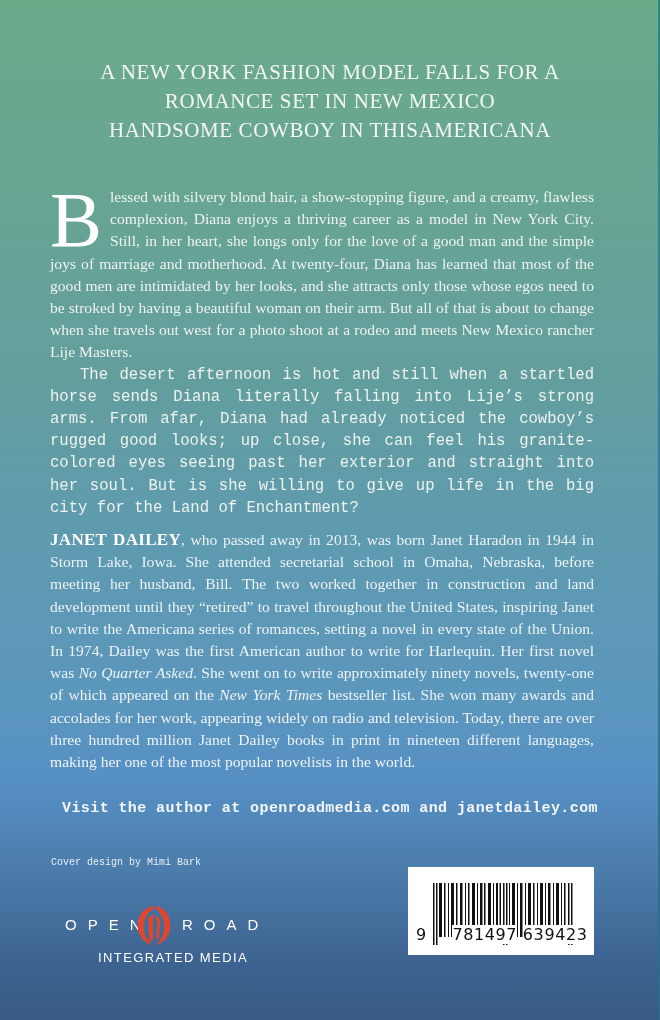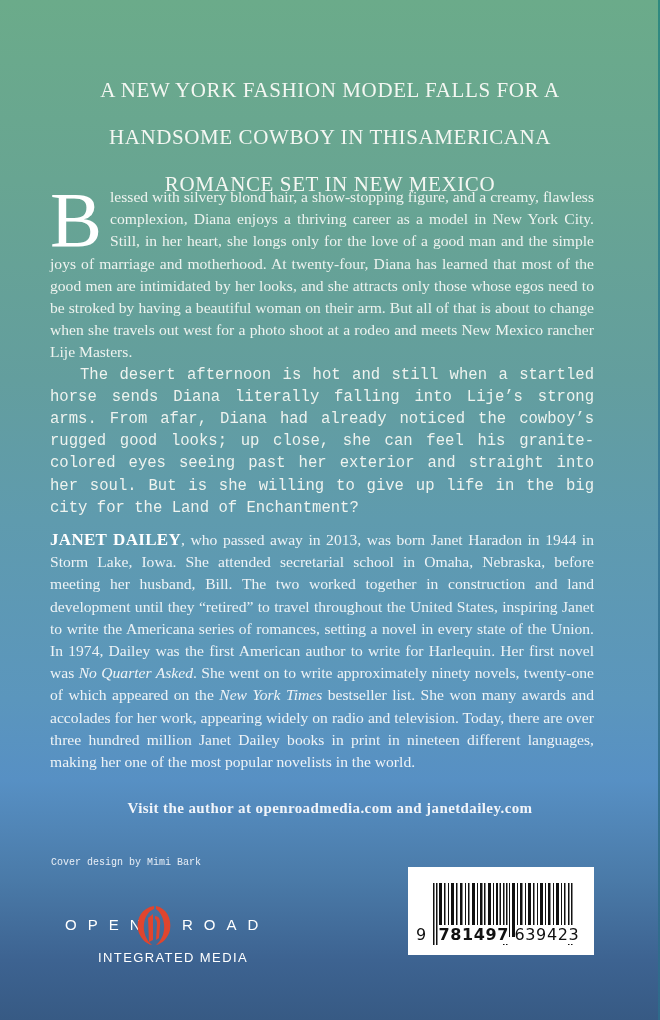--- a/index.html
+++ b/index.html
@@ -37,21 +37,21 @@
       top: 58px;
       left: 0; right: 0;
       text-align: center;
       font-family: "Liberation Serif", "DejaVu Serif", serif;
       font-size: 21px;
       line-height: 29px;
       letter-spacing: 0.6px;
       color: #f4f7f2;
       text-transform: uppercase;
     }
-    .headline div { white-space: nowrap; margin-top: 18px; }
+    .headline div { white-space: nowrap; }
     .blurb {
       position: absolute;
       top: 186px;
       left: 50px;
       width: 544px;
       font-size: 15.6px;
       line-height: 22.2px;
       text-align: justify;
       color: #eef3ef;
     }
@@ -88,20 +88,21 @@
     .bio i { font-style: italic; }
     .visit {
       position: absolute;
       top: 800px;
       left: 0; right: 0;
       text-align: center;
       font-size: 15px;
       font-weight: bold;
       letter-spacing: 0.4px;
       color: #f2f5fa;
+      font-family: Liberation Mono, monospace;
     }
     .credit {
       position: absolute;
       top: 857px;
       left: 51px;
       font-size: 10px;
       color: #e8eef6;
       font-family: Liberation Mono, monospace;
     }
     .logo {
@@ -161,22 +162,22 @@
     .isbn span { background: #ffffff; }
   </style>
 </head>
 <body>
 
 <div class="cover">
   <div class="edge"></div>
 
   <div class="headline">
     <div>A NEW YORK FASHION MODEL FALLS FOR A</div>
+    <div>ROMANCE SET IN NEW MEXICO</div>
     <div>HANDSOME COWBOY IN THISAMERICANA</div>
-    <div>ROMANCE SET IN NEW MEXICO</div>
   </div>
 
   <div class="blurb">
     <p><span class="dropcap">B</span><span>lessed with silvery blond hair, a show-stopping figure, and a creamy, flawless complexion, Diana enjoys a thriving career as a model in New York City. Still, in her heart, she longs only for the love of a good man and the simple joys of marriage and motherhood. At twenty-four, Diana has learned that most of the good men are intimidated by her looks, and she attracts only those whose egos need to be stroked by having a beautiful woman on their arm. But all of that is about to change when she travels out west for a photo shoot at a rodeo and meets New Mexico rancher Lije Masters.</span></p>
     <p class="indent">The desert afternoon is hot and still when a startled horse sends Diana literally falling into Lije’s strong arms. From afar, Diana had already noticed the cowboy’s rugged good looks; up close, she can feel his granite-colored eyes seeing past her exterior and straight into her soul. But is she willing to give up life in the big city for the Land of Enchantment?</p>
   </div>
 
   <div class="bio">
     <p><span class="author-name">JANET DAILEY</span><span>, who passed away in 2013, was born Janet Haradon in 1944 in Storm Lake, Iowa. She attended secretarial school in Omaha, Nebraska, before meeting her husband, Bill. The two worked together in construction and land development until they “retired” to travel throughout the United States, inspiring Janet to write the Americana series of romances, setting a novel in every state of the Union. In 1974, Dailey was the first American author to write for Harlequin. Her first novel was </span><i>No Quarter Asked</i><span>. She went on to write approximately ninety novels, twenty-one of which appeared on the </span><i>New York Times</i><span> bestseller list. She won many awards and accolades for her work, appearing widely on radio and television. Today, there are over three hundred million Janet Dailey books in print in nineteen different languages, making her one of the most popular novelists in the world.</span></p>
   </div>
@@ -234,17 +235,17 @@
         <rect x="145" y="16" width="1" height="54"></rect>
         <rect x="148" y="16" width="3" height="54"></rect>
         <rect x="153" y="16" width="1" height="54"></rect>
         <rect x="156" y="16" width="1.5" height="54"></rect>
         <rect x="160" y="16" width="1.5" height="62"></rect>
         <rect x="163" y="16" width="1.5" height="62"></rect>
       </g>
     </svg>
     <div class="isbn">
       <span>9</span>
-      <span style="margin-left:6px;font-weight:bold;">781497</span>
+      <span style="margin-left:20px;">781497</span>
       <span style="">639423</span>
     </div>
   </div>
 </div>
 
 </body></html>

